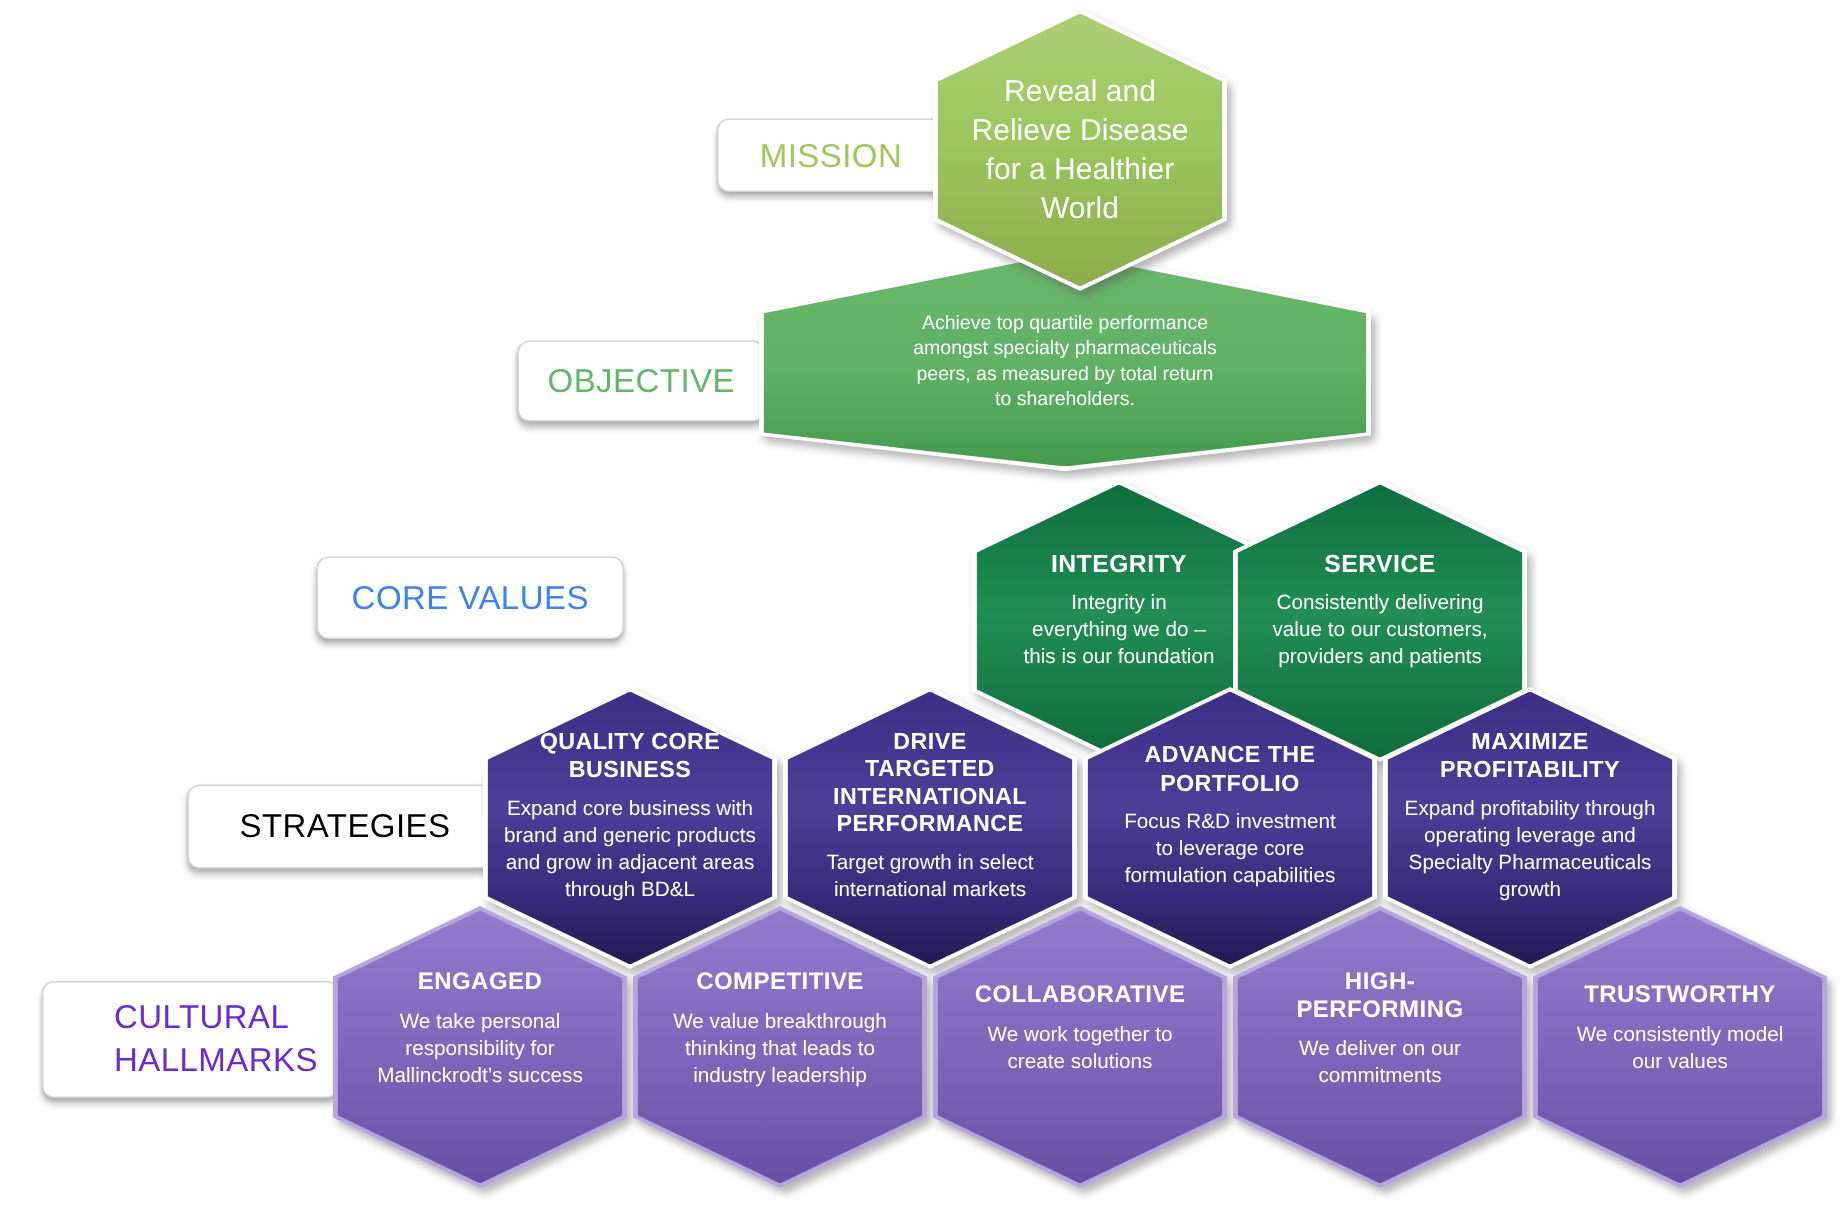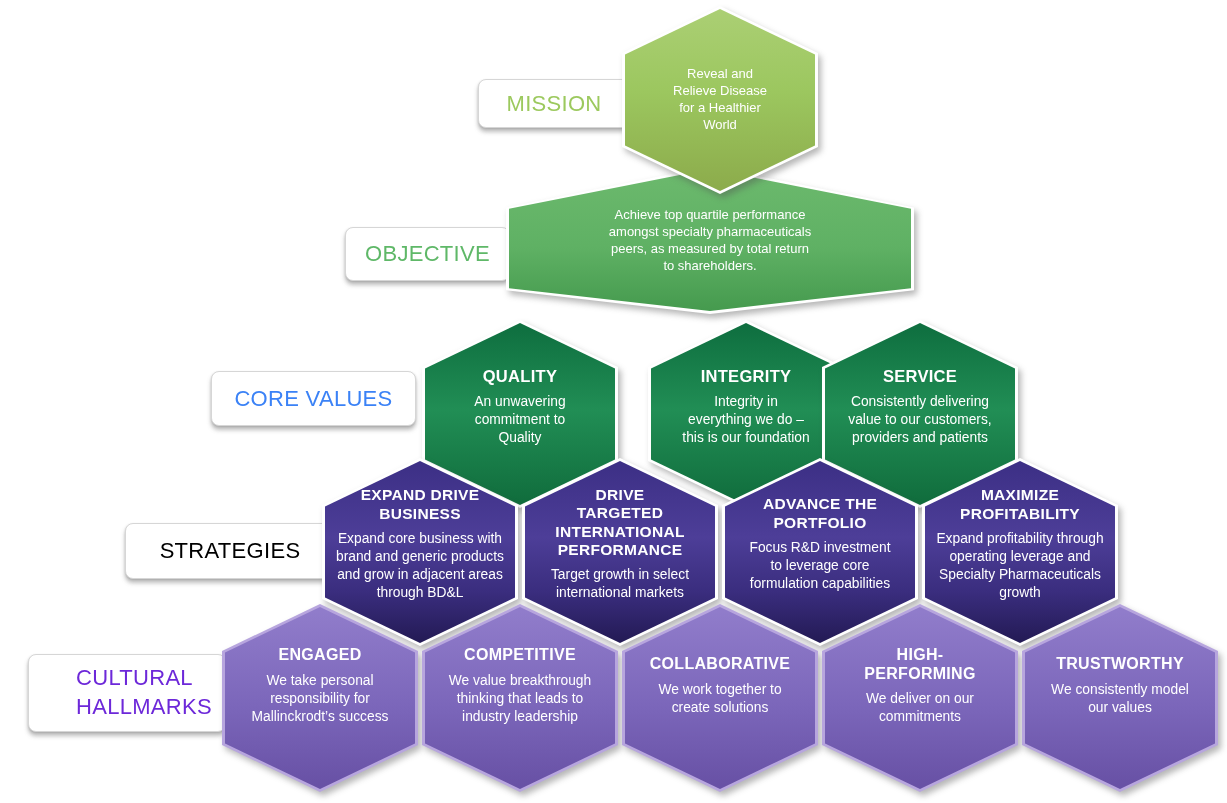--- a/index.html
+++ b/index.html
@@ -29,21 +29,21 @@
        background:#ffffff;}
   .hex .fill{position:absolute;inset:3px;
        clip-path:polygon(50% 0%,100% 25%,100% 75%,50% 100%,0% 75%,0% 25%);}
   .hex .content{position:absolute;inset:0;display:flex;flex-direction:column;
        align-items:center;justify-content:center;text-align:center;color:#ffffff;
        padding:0 10px;box-sizing:border-box;white-space:pre-line;}
   .hex .title{font-weight:bold;margin-bottom:7px;line-height:1.18;letter-spacing:.3px;}
   .hex .body{line-height:1.3;}
   
   .r1 .fill{background:linear-gradient(180deg,#abcf74 0%,#9cc75f 45%,#8cab4b 100%);}
-  .r1 .body{font-size:13px;line-height:1.3;}
+  .r1 .body{font-size:20px;line-height:1.3;}
   
   .hex.r2{width:408px;height:148px;}
   .r2 .shape,.r2 .fill{
        clip-path:polygon(50% 0%,100% 28%,100% 84%,50% 100%,0% 84%,0% 28%);}
   .r2 .body{font-size:13px;line-height:1.32;}
   
   .r3 .fill{background:linear-gradient(180deg,#0e6e3f 0%,#218e55 48%,#106c3c 100%);}
   .r3 .title{font-size:16.5px;}
   .r3 .body{font-size:13.8px;}
   .r3 .content{padding-bottom:14px;}
@@ -94,31 +94,20 @@
   <div class="hex r1" style="left:622px;top:6px;">
     <div class="shape">
         <div class="fill"></div>
       </div>
     <div class="content"><div class="body">Reveal and
 Relieve Disease
 for a Healthier
 World</div></div>
   </div>
 
-  <div class="hex r3" style="left:422px;top:320px;">
-    <div class="shape">
-        <div class="fill"></div>
-      </div>
-    <div class="content">
-      <div class="title">QUALITY</div>
-      <div class="body">An unwavering
-commitment to
-Quality</div>
-    </div>
-  </div>
   <div class="hex r3" style="left:622px;top:320px;margin-left:26px;">
     <div class="shape">
         <div class="fill"></div>
       </div>
     <div class="content">
       <div class="title">INTEGRITY</div>
       <div class="body">Integrity in
 everything we do –
 this is our foundation</div>
     </div>
@@ -133,21 +122,21 @@
 value to our customers,
 providers and patients</div>
     </div>
   </div>
 
   <div class="hex r4" style="left:322px;top:458px;">
     <div class="shape">
         <div class="fill"></div>
       </div>
     <div class="content">
-      <div class="title">EXPAND DRIVE
+      <div class="title">QUALITY CORE
 BUSINESS</div>
       <div class="body">Expand core business with
 brand and generic products
 and grow in adjacent areas
 through BD&amp;L</div>
     </div>
   </div>
   <div class="hex r4" style="left:522px;top:458px;">
     <div class="shape">
         <div class="fill"></div>

